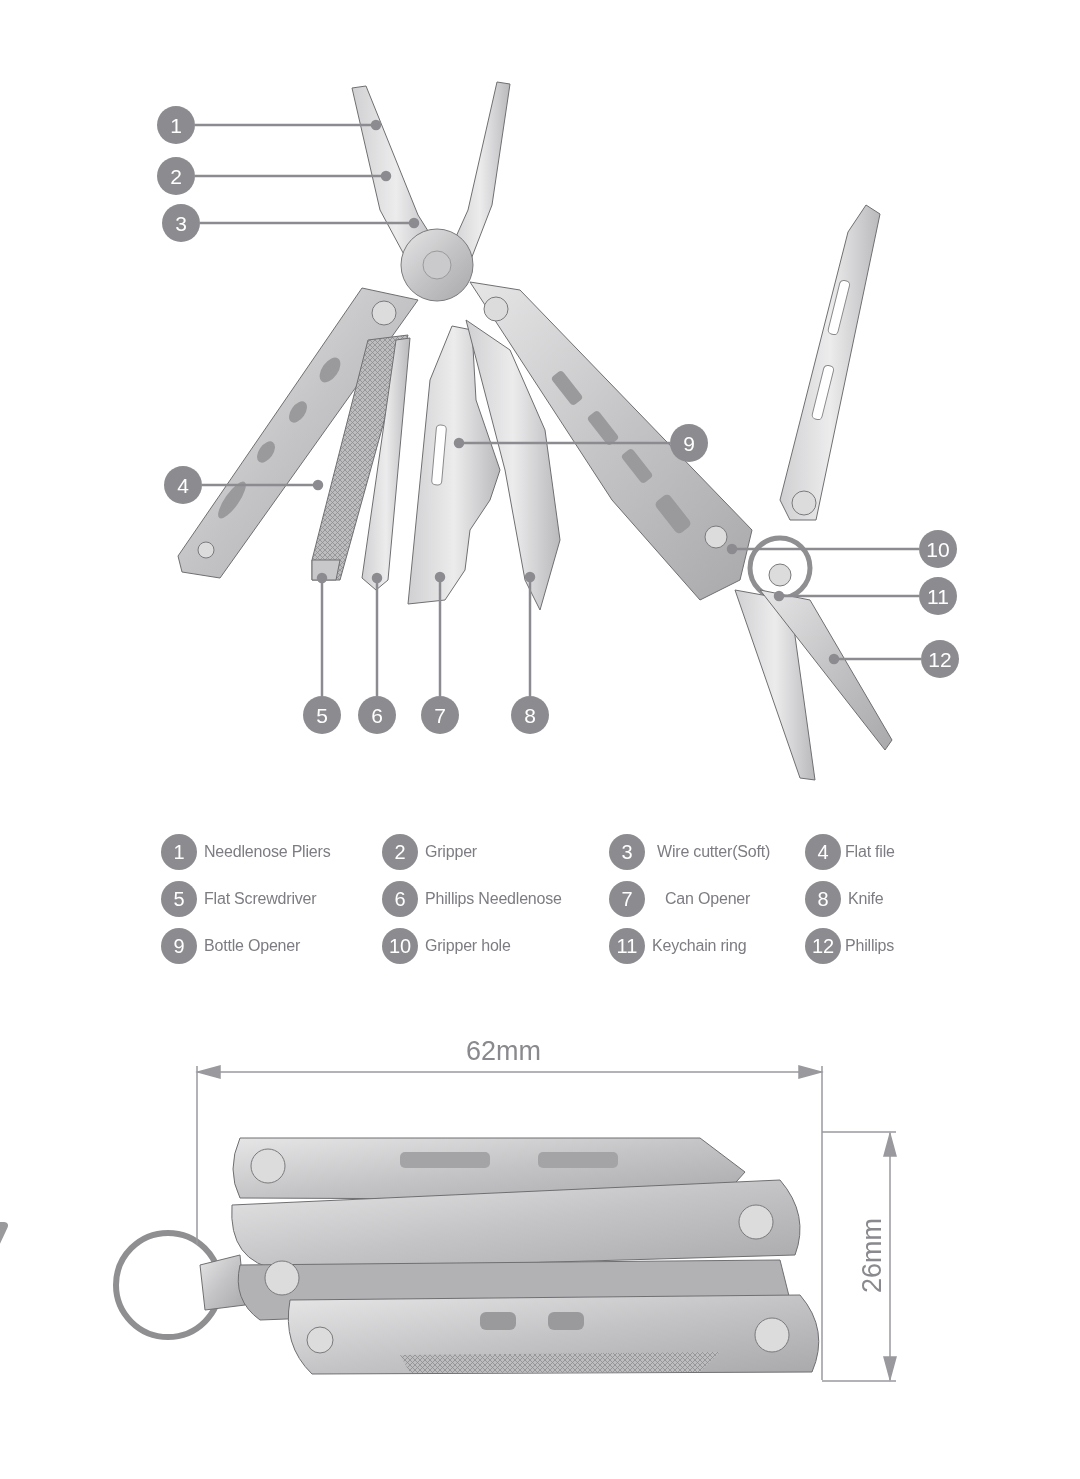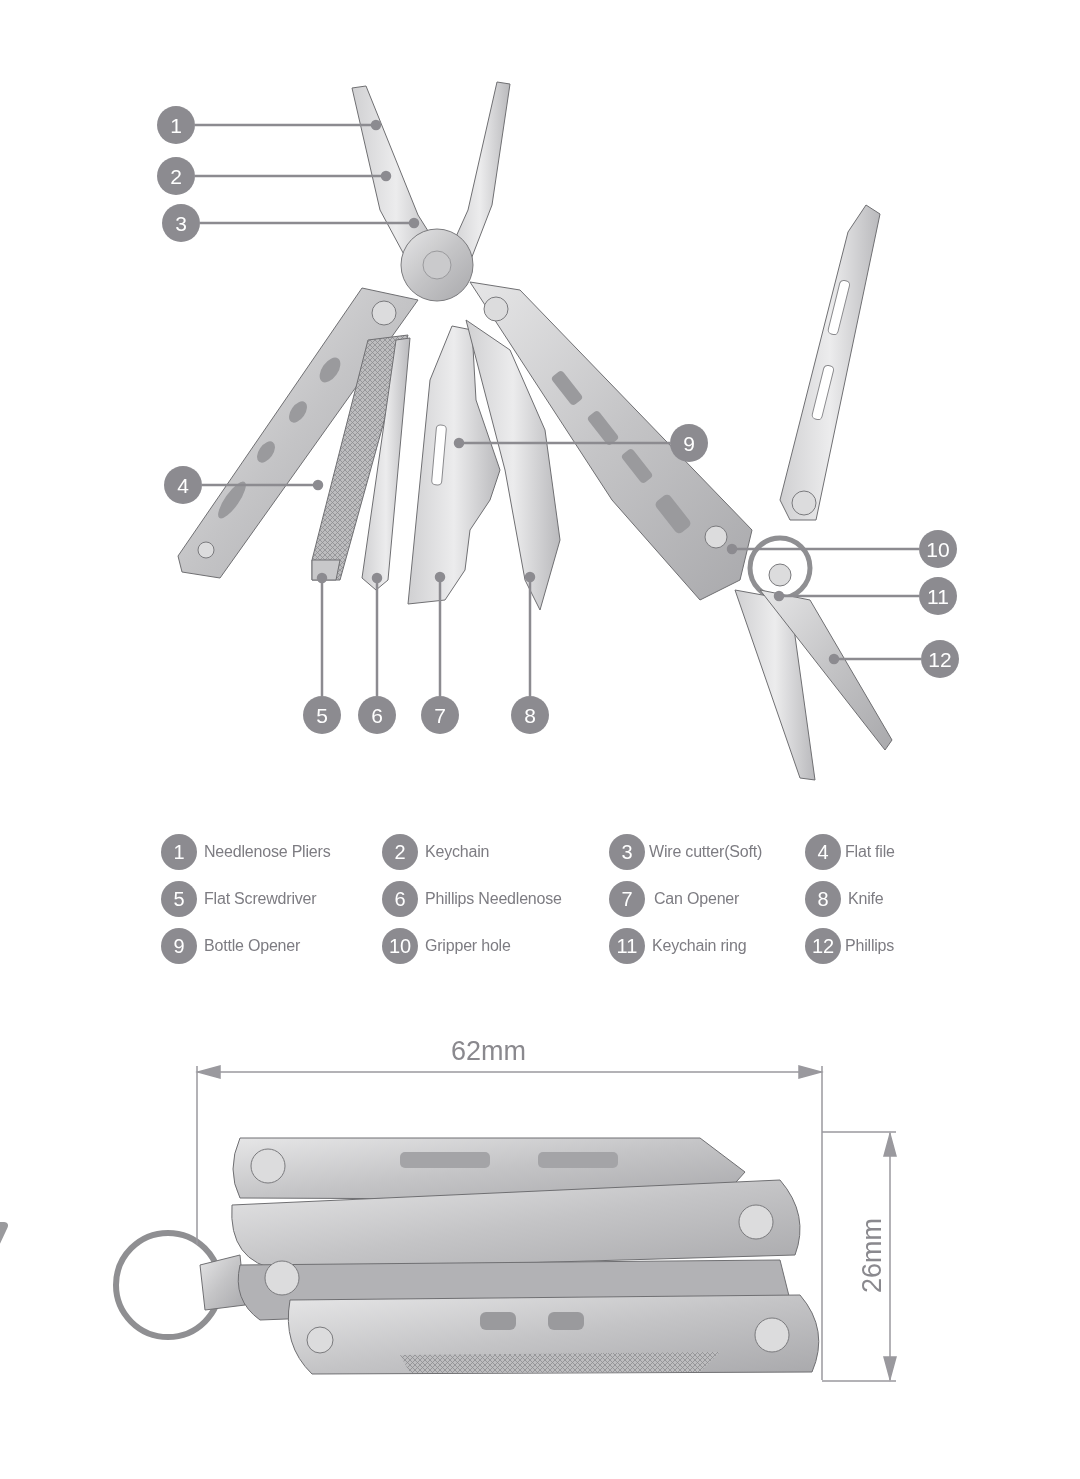--- a/index.html
+++ b/index.html
@@ -163,42 +163,42 @@
   <div class="badge" style="left:921px;top:640px">12</div>
 </div>
 
 <div class="legend">
   <div class="legend-item" style="left:161px;top:833px">
       <span class="lb">1</span>
       <span class="lt">Needlenose Pliers</span>
     </div>
   <div class="legend-item" style="left:382px;top:833px">
       <span class="lb">2</span>
-      <span class="lt">Keychain</span>
+      <span class="lt">Gripper</span>
     </div>
   <div class="legend-item" style="left:609px;top:833px">
       <span class="lb">3</span>
-      <span class="lt" style="margin-left:4px">Wire cutter(Soft)</span>
+      <span class="lt" style="margin-left:12px">Wire cutter(Soft)</span>
     </div>
   <div class="legend-item" style="left:805px;top:833px">
       <span class="lb">4</span>
       <span class="lt" style="margin-left:4px">Flat file</span>
     </div>
 
   <div class="legend-item" style="left:161px;top:880px">
       <span class="lb">5</span>
       <span class="lt">Flat Screwdriver</span>
     </div>
   <div class="legend-item" style="left:382px;top:880px">
       <span class="lb">6</span>
       <span class="lt">Phillips Needlenose</span>
     </div>
   <div class="legend-item" style="left:609px;top:880px">
       <span class="lb">7</span>
-      <span class="lt" style="margin-left:9px">Can Opener</span>
+      <span class="lt" style="margin-left:20px">Can Opener</span>
     </div>
   <div class="legend-item" style="left:805px;top:880px">
       <span class="lb">8</span>
       <span class="lt" style="">Knife</span>
     </div>
 
   <div class="legend-item" style="left:161px;top:927px">
       <span class="lb">9</span>
       <span class="lt">Bottle Opener</span>
     </div>
@@ -209,14 +209,14 @@
   <div class="legend-item" style="left:609px;top:927px">
       <span class="lb">11</span>
       <span class="lt" style="">Keychain ring</span>
     </div>
   <div class="legend-item" style="left:805px;top:927px">
       <span class="lb">12</span>
       <span class="lt" style="margin-left:4px">Phillips</span>
     </div>
 </div>
 
-<div class="dim-label" style="left:451px;top:1036px">62mm</div>
+<div class="dim-label" style="left:466px;top:1036px">62mm</div>
 <div class="dim-label" style="left:835px;top:1240px;transform:rotate(-90deg);transform-origin:center">26mm</div>
 
 </body></html>

